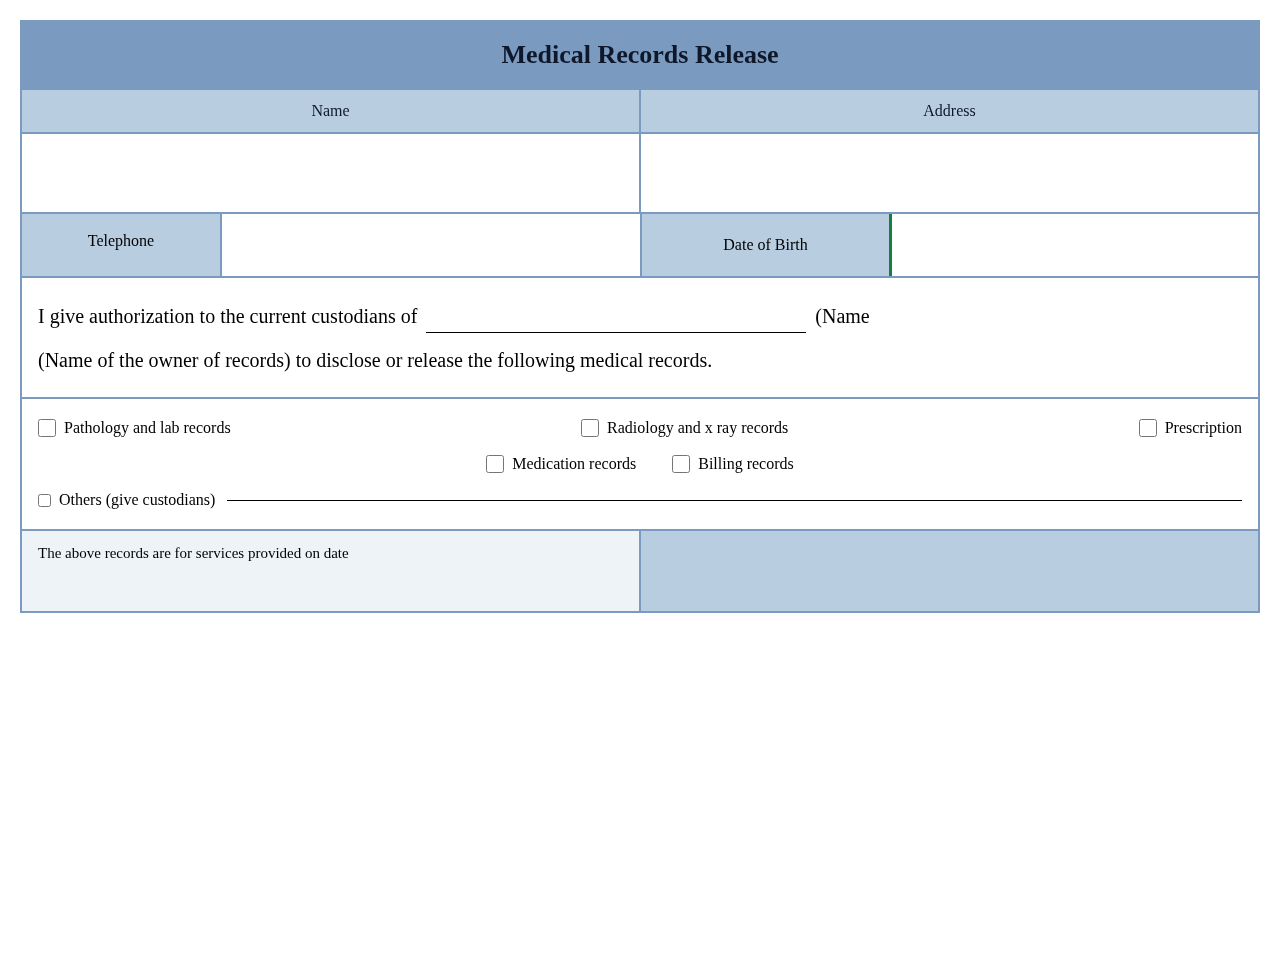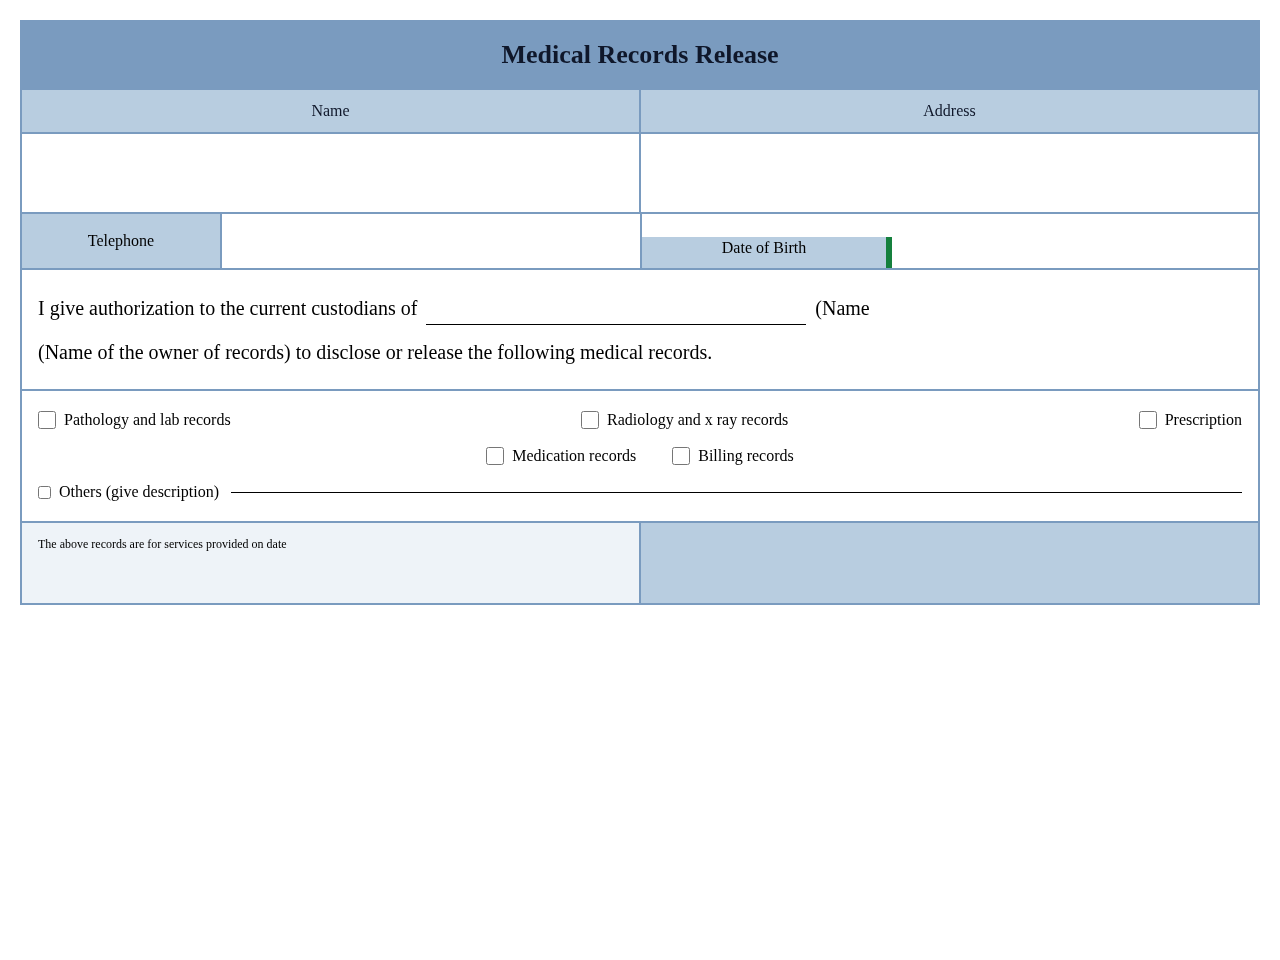--- a/index.html
+++ b/index.html
@@ -101,24 +101,23 @@
       width: 420px;
       background: #ffffff;
       padding: 10px;
       border-right: 2px solid #7a9bbf;
     }
 
     .dob-label-cell {
       width: 250px;
       background: #b8cde0;
       text-align: center;
-      padding: 2px 10px;
-      border-right: 6px solid #15803d;
-      font-size: 16px;
-      margin-top: 23px;
+      padding: 22px 10px;
+      border-right: 3px solid #15803d;
+      font-size: 16px;
     }
 
     .dob-input-cell {
       flex: 1;
       background: #ffffff;
       padding: 10px;
     }
 
     
     .auth-section {
@@ -200,21 +199,21 @@
       display: flex;
       min-height: 80px;
       background: #b8cde0;
     }
 
     .bottom-left {
       flex: 1;
       padding: 14px 16px;
       border-right: 2px solid #7a9bbf;
       background: #eef3f8;
-      font-size: 12px;
+      font-size: 15px;
     }
 
     .bottom-right {
       flex: 1;
       padding: 14px 16px;
       background: #b8cde0;
     }
   </style>
 </head>
 <body>
@@ -294,21 +293,21 @@
         <label>Medication records</label>
       </div>
       <div class="checkbox-item">
         <input type="checkbox" style="">
         <label>Billing records</label>
       </div>
     </div>
 
     <div class="others-row">
       <input type="checkbox" style="">
-      <label>Others (give description)</label>
+      <label>Others (give custodians)</label>
       <div class="others-line"></div>
     </div>
 
   </div>
 
   <div class="bottom-row">
     <div class="bottom-left">
       <span>The above records are for services provided on date</span>
     </div>
     <div class="bottom-right"></div>

